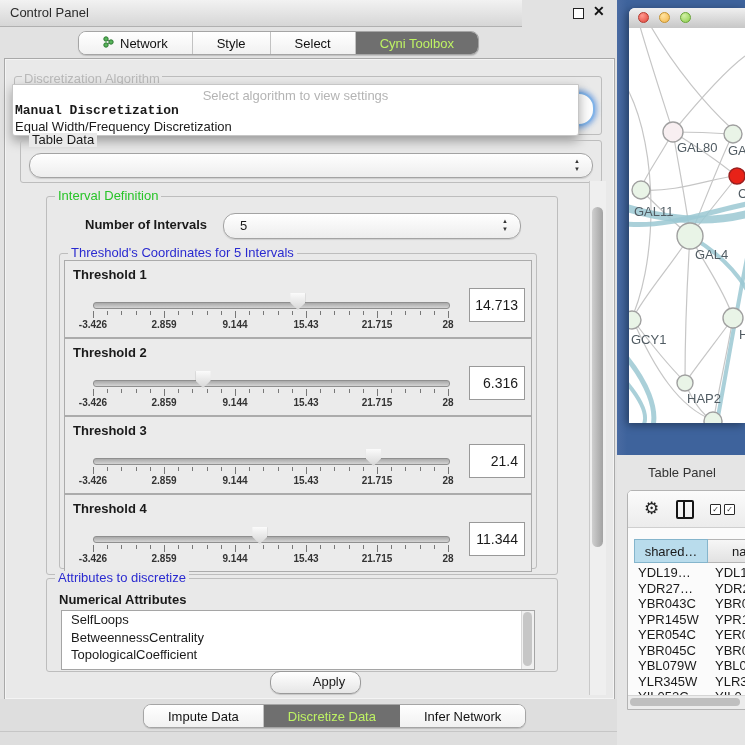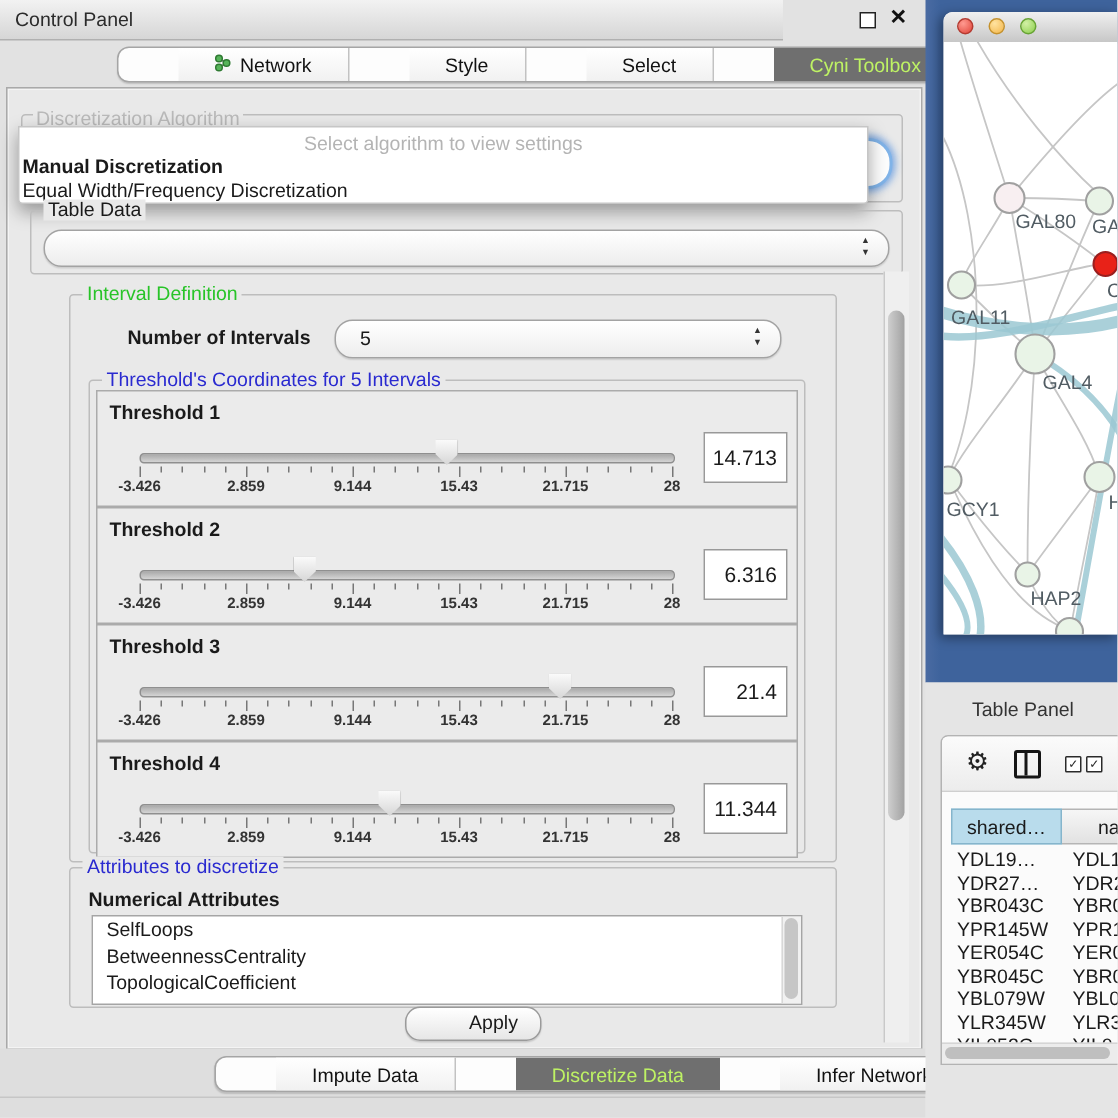--- a/index.html
+++ b/index.html
@@ -11,21 +11,21 @@
   .cp{left:0;top:0;width:617px;height:745px;background:#e2e2e2;}
   .cp-titlebar{left:0;top:0;width:522px;height:26px;
     background:linear-gradient(#f2f2f2,#d6d6d6);border-bottom:1px solid #b0b0b0;}
   .cp-title{left:10px;top:5px;color:#2b2b2b;}
   .icon-float{left:573px;top:8px;width:9px;height:9px;border:1.5px solid #222;background:#fff;}
   .icon-close{left:593px;top:3px;font-weight:bold;font-size:14px;color:#111;}
 
   .tabstrip{display:flex;border:1px solid #a5a5a5;border-radius:8px;overflow:hidden;
     background:#fdfdfd;height:22px;box-shadow:0 1px 1px rgba(0,0,0,.15);}
   .tab{display:flex;align-items:center;padding:0 24px;background:linear-gradient(#fff,#f1f1f1);
-    color:#111;white-space:nowrap;margin-left:40px;}
+    color:#111;white-space:nowrap;}
   .tab.sep{border-right:1px solid #c2c2c2;}
   .tab.selected{background:#6f6f6f;color:#bef264;}
   .top-tabs{left:78px;top:31px;}
   .bottom-tabs{left:143px;top:704px;}
 
   .main-panel{left:4px;top:58px;width:609px;height:640px;background:#e9e9e9;
     border:1px solid #a9a9a9;box-shadow:inset 0 0 0 1px #f4f4f4;}
 
   .group{border:1px solid #bdbdbd;border-radius:3px;}
   .group-title{position:absolute;top:-8px;left:8px;background:#e9e9e9;padding:0 3px;line-height:14px;}
@@ -33,21 +33,21 @@
   .t-blue{color:#2a2ad0;}
   .t-gray{color:#b9b9b9;}
 
   
   .algo-group{left:14px;top:76px;width:586px;height:57px;}
   .combo-focus{left:25px;top:92px;width:566px;height:30px;border-radius:16px;background:#fdfdfd;
     border:2px solid #80b3e8;box-shadow:0 0 5px 2px rgba(110,160,225,.85);}
   .algo-popup{left:12px;top:84px;width:565px;height:50px;background:#fff;border:1px solid #c6c6c6;
     border-radius:0 0 3px 3px;box-shadow:0 5px 12px rgba(0,0,0,.35);}
   .popup-hint{left:0;top:3px;width:100%;text-align:center;color:#b4b4b4;}
-  .popup-opt1{left:2px;top:18px;font-weight:bold;}
+  .popup-opt1{left:2px;top:18px;font-weight:bold;font-family:Liberation Mono, monospace;}
   .popup-opt2{left:2px;top:34px;}
 
   
   .combo{border:1px solid #a3a3a3;border-radius:12px;background:linear-gradient(#ffffff,#ededed);
     box-shadow:0 1px 1px rgba(0,0,0,.12);}
   .combo .val{position:absolute;left:14px;top:4px;}
   .spin-arrows{position:absolute;right:12px;top:3px;font-size:6px;line-height:8px;color:#333;text-align:center;}
 
   .td-group{left:20px;top:140px;width:580px;height:41px;}
   .td-combo{left:8px;top:12px;width:562px;height:23px;}

